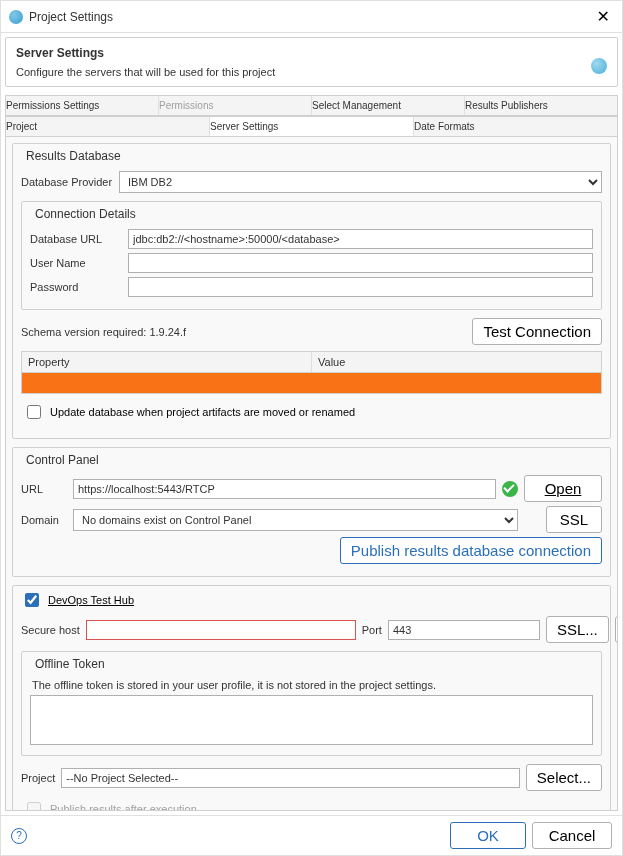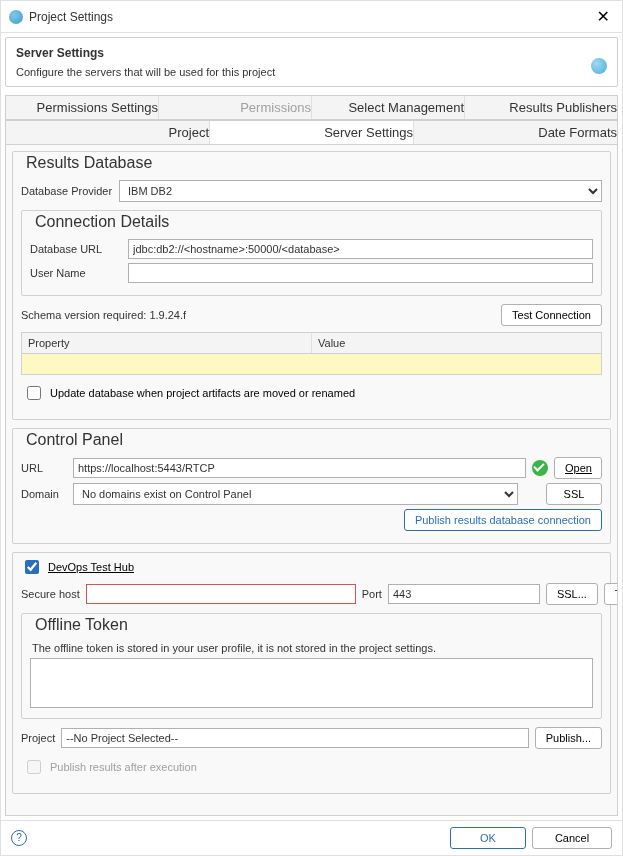--- a/index.html
+++ b/index.html
@@ -9,36 +9,36 @@
   .titlebar .icon { width: 14px; height: 14px; border-radius: 50%; background: radial-gradient(circle at 35% 35%, #7fc8e8, #3a9ecc); margin-right: 6px; }
   .titlebar .title { font-size: 12px; color: #333; flex: 1; }
   .titlebar .close { cursor: pointer; font-size: 16px; padding: 0 4px; }
   .header { padding: 8px 10px 8px 10px; border: 1px solid #d0d0d0; margin: 4px 4px 0 4px; border-radius: 2px; display: flex; align-items: flex-start; }
   .header-text { flex: 1; }
   .header-title { font-weight: bold; font-size: 12px; margin-bottom: 6px; color: #333; }
   .header-sub { font-size: 11px; color: #333; }
   .header-icon { width: 16px; height: 16px; border-radius: 50%; background: radial-gradient(circle at 35% 35%, #9fd8f0, #4ab0d8); margin-top: 12px; }
   .tabs { margin: 8px 4px 0 4px; }
   .tabrow { display: flex; background: #f4f4f4; border: 1px solid #d0d0d0; }
-  .tabrow .tab { flex: 1; text-align: right; padding: 4px 0; font-size: 13px; color: #333; cursor: pointer; border-right: 1px solid #e0e0e0; }
+  .tabrow .tab { flex: 1; text-align: left; padding: 4px 0; font-size: 10px; color: #333; cursor: pointer; border-right: 1px solid #e0e0e0; }
   .tabrow .tab:last-child { border-right: none; }
   .tabrow .tab.disabled { color: #a0a0a0; }
   .tabrow .tab.active { background: #fff; }
   .content { margin: 0 4px 4px 4px; border: 1px solid #d0d0d0; border-top: none; padding: 6px; background: #f9f9f9; flex: 1; overflow: auto; }
   .fieldset { border: 1px solid #d0d0d0; border-radius: 2px; padding: 6px 8px 8px 8px; margin-bottom: 8px; background: #f9f9f9; }
-  .fieldset-legend { font-size: 16px; color: #333; margin: -12px 0 4px 2px; background: #f9f9f9; padding: 0 3px; display: inline-block; }
+  .fieldset-legend { font-size: 12px; color: #333; margin: -12px 0 4px 2px; background: #f9f9f9; padding: 0 3px; display: inline-block; }
   .row { display: flex; align-items: center; margin: 4px 0; gap: 6px; }
   .row label { font-size: 11px; color: #333; white-space: nowrap; }
   .row input[type=text], .row input[type=password], .row select, textarea {
     flex: 1; border: 1px solid #b0b0b0; padding: 3px 4px; font-size: 11px; background: #fff; color: #333;
   }
   .row select { height: 22px; }
-  .btn { background: #fff; border: 1px solid #b0b0b0; border-radius: 3px; padding: 4px 10px; font-size: 11px; cursor: pointer; white-space: nowrap; }
+  .btn { background: #fff; border: 1px solid #b0b0b0; border-radius: 3px; padding: 4px 10px; font-size: 15px; cursor: pointer; white-space: nowrap; }
   .btn.primary { border: 1px solid #2a6fb8; color: #2a6fb8; }
-  .table { border: 1px solid #d0d0d0; background: #fef9c3; margin-top: 6px; }
+  .table { border: 1px solid #d0d0d0; background: #f97316; margin-top: 6px; }
   .table-header { display: flex; background: #f4f4f4; border-bottom: 1px solid #d0d0d0; }
   .table-header > div { flex: 1; padding: 4px 6px; font-size: 11px; color: #333; border-right: 1px solid #e0e0e0; }
   .table-header > div:last-child { border-right: none; }
   .table-body { height: 20px; }
   .check-row { display: flex; align-items: center; gap: 6px; margin: 8px 2px; }
   .check-row input[type=checkbox] { width: 14px; height: 14px; }
   .check-row.blue input[type=checkbox] { accent-color: #2a6fb8; }
   .status-ok { width: 16px; height: 16px; border-radius: 50%; background: #3bb54a; position: relative; flex-shrink: 0; }
   .status-ok::after { content: ""; position: absolute; left: 4px; top: 1px; width: 4px; height: 8px; border: solid #fff; border-width: 0 2px 2px 0; transform: rotate(45deg); }
   .red-input { border: 1px solid #d9534f !important; }
@@ -96,20 +96,24 @@
       <div class="fieldset" style="margin-top:8px;">
         <div class="fieldset-legend">Connection Details</div>
         <div class="row">
           <label class="lbl-w">Database URL</label>
           <input type="text" value="jdbc:db2://&lt;hostname&gt;:50000/&lt;database&gt;" style="">
         </div>
         <div class="row">
           <label class="lbl-w">User Name</label>
           <input type="text" value="" style="">
         </div>
+        <div class="row">
+          <label class="lbl-w">Password</label>
+          <input type="password" value="" style="">
+        </div>
       </div>
 
       <div class="row" style="margin-top:8px;">
         <label style="flex:1;">Schema version required: 1.9.24.f</label>
         <button class="btn">Test Connection</button>
       </div>
 
       <div class="table">
         <div class="table-header">
           <div>Property</div>
@@ -123,21 +127,21 @@
         <label>Update database when project artifacts are moved or renamed</label>
       </div>
     </div>
 
     <div class="fieldset">
       <div class="fieldset-legend">Control Panel</div>
       <div class="row">
         <label class="lbl-w2">URL</label>
         <input type="text" value="https://localhost:5443/RTCP" style="">
         <div class="status-ok"></div>
-        <button class="btn" style="width:48px;text-decoration:underline;">Open</button>
+        <button class="btn" style="width:78px;text-decoration:underline;">Open</button>
       </div>
       <div class="row">
         <label class="lbl-w2">Domain</label>
         <select>
           <option>No domains exist on Control Panel</option>
         </select>
         <div style="width:16px;"></div>
         <button class="btn" style="width:56px;">SSL</button>
       </div>
       <div class="row" style="justify-content:flex-end;">
@@ -161,21 +165,21 @@
 
       <div class="fieldset" style="margin-top:8px;">
         <div class="fieldset-legend">Offline Token</div>
         <div class="section-title">The offline token is stored in your user profile, it is not stored in the project settings.</div>
         <textarea style=""></textarea>
       </div>
 
       <div class="row" style="margin-top:8px;">
         <label>Project</label>
         <input type="text" value="--No Project Selected--" style="">
-        <button class="btn">Publish...</button>
+        <button class="btn">Select...</button>
       </div>
 
       <div class="check-row">
         <input type="checkbox" disabled="" style="">
         <label style="color:#a0a0a0;">Publish results after execution</label>
       </div>
     </div>
 
   </div>
 

